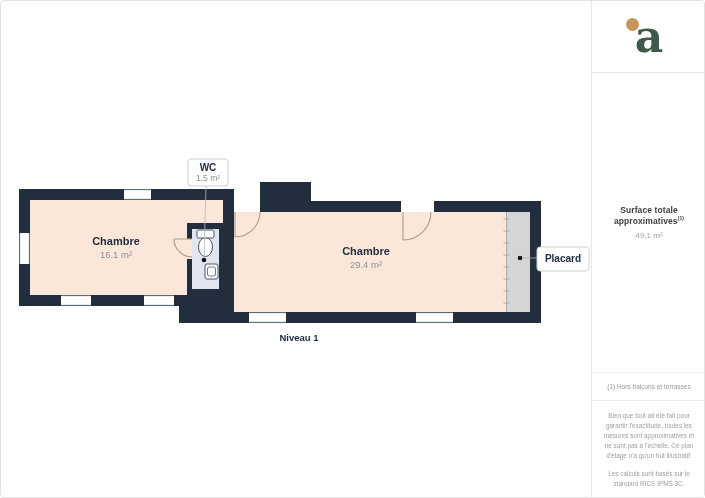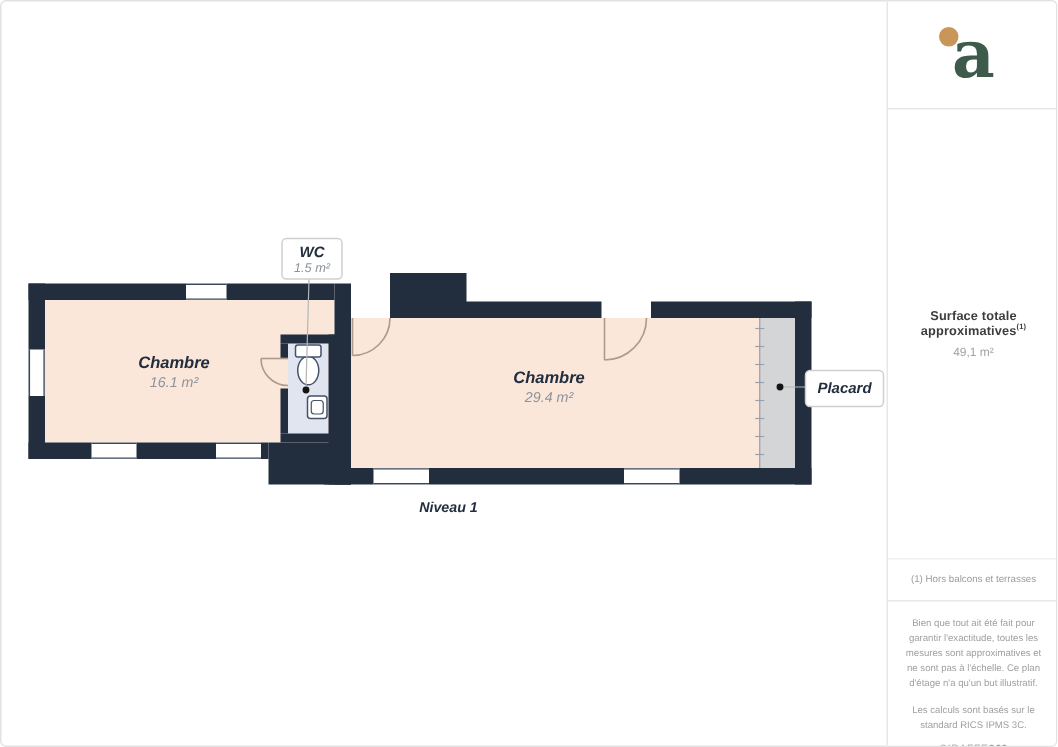--- a/index.html
+++ b/index.html
@@ -6,21 +6,21 @@
   .page{
     position:relative;
     width:705px;height:498px;
     box-sizing:border-box;
     background:#ffffff;
     border:1px solid #e2e2e2;
     border-radius:4px;
     overflow:hidden;
     font-family:"Liberation Sans", sans-serif;
   }
-  .plan-wrap{position:absolute;left:0;top:0;width:590px;height:498px;font-style:italic;}
+  .plan-wrap{position:absolute;left:0;top:0;width:590px;height:498px;}
   
   .sidebar{
     position:absolute;left:590px;top:0;width:115px;height:498px;
     border-left:1px solid #e7e7e7;background:#fff;box-sizing:border-box;
   }
   .logo-box{
     height:72px;border-bottom:1px solid #e7e7e7;
     display:flex;align-items:center;justify-content:center;box-sizing:border-box;
   }
   .logo{position:relative;display:inline-block;}

